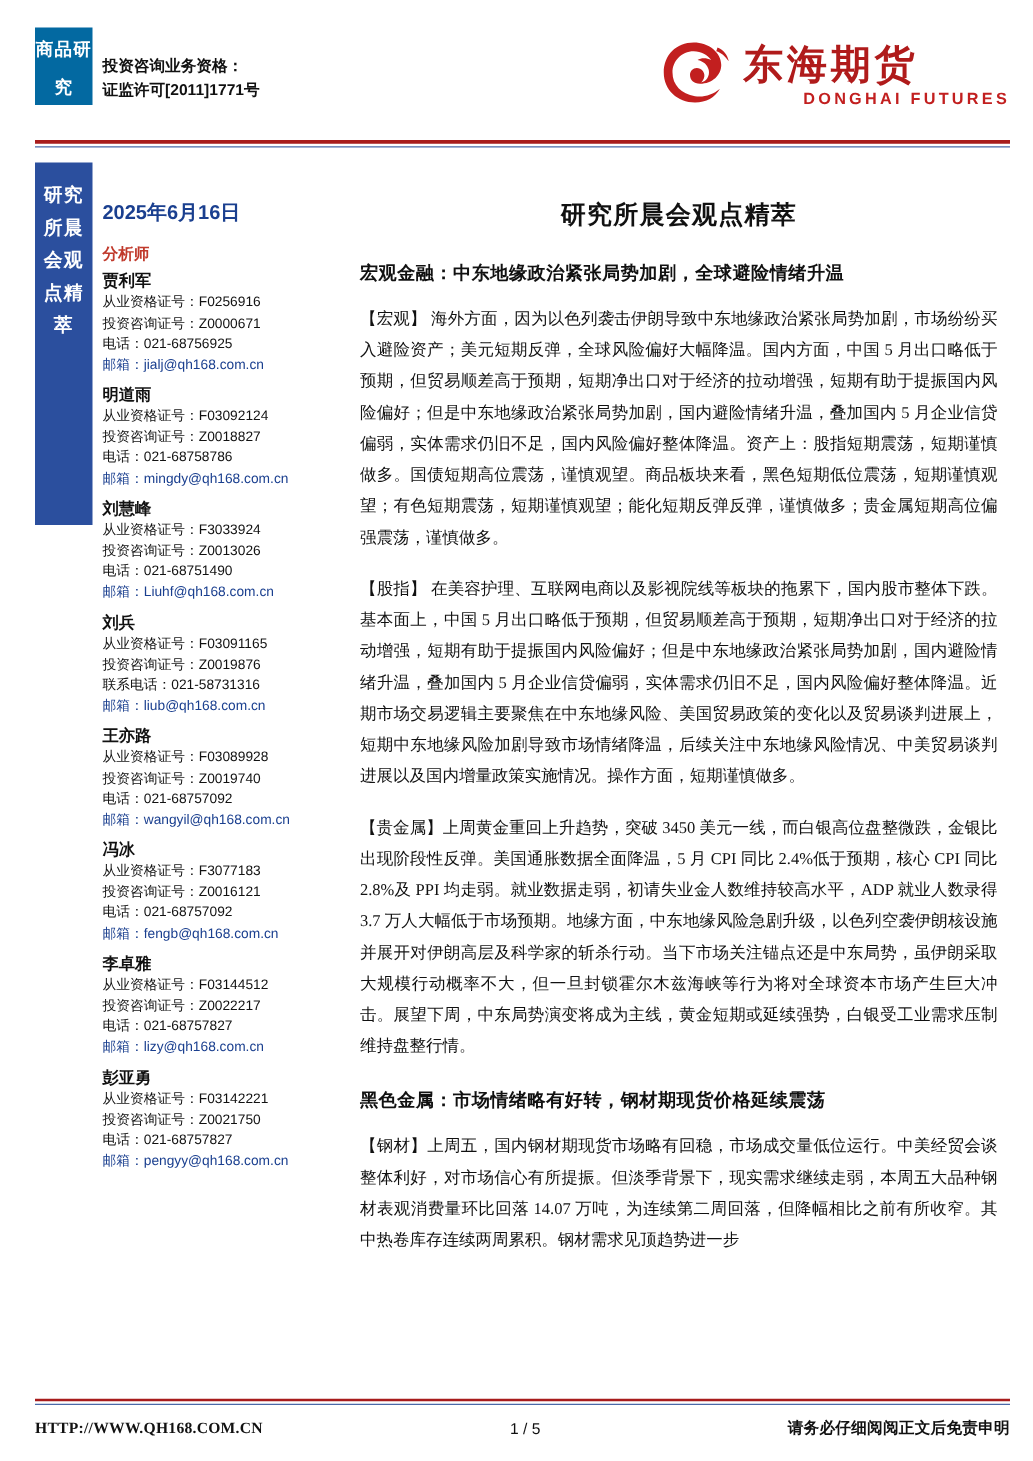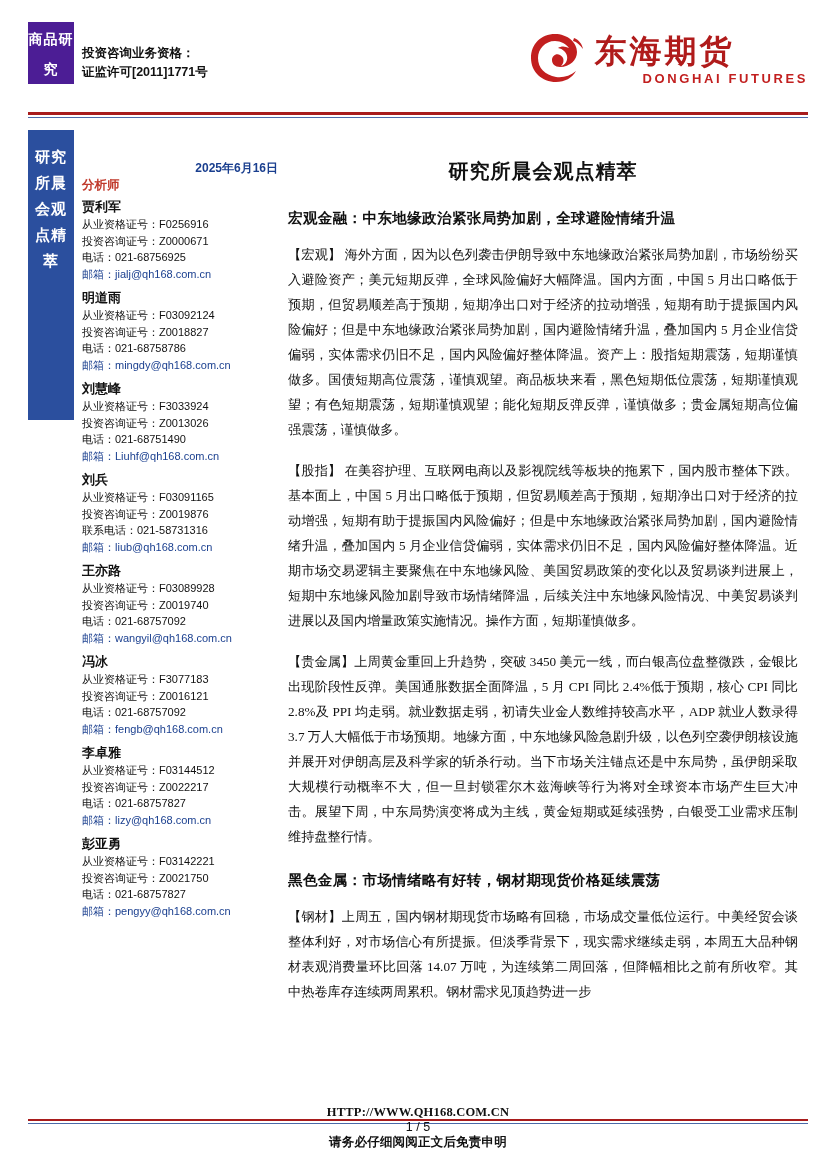--- a/index.html
+++ b/index.html
@@ -27,21 +27,21 @@
     top: 0;
     width: 826px;
     height: 118px;
   }
   .corner-tab {
     position: absolute;
     left: 28px;
     top: 22px;
     width: 46px;
     height: 62px;
-    background: #4c1d95;
+    background: #0369a1;
     color: #ffffff;
     font-family: "Liberation Sans", sans-serif;
     font-size: 14px;
     font-weight: bold;
     line-height: 30px;
     text-align: center;
     letter-spacing: 1px;
     padding-top: 2px;
     box-sizing: border-box;
   }
@@ -123,24 +123,24 @@
 
   
   .left-col {
     position: absolute;
     left: 82px;
     top: 160px;
     width: 196px;
   }
   .doc-date {
     font-family: "Liberation Sans", sans-serif;
-    font-size: 12px;
+    font-size: 16px;
     font-weight: bold;
     color: #1a3f8f;
-    text-align: right;
+    margin-bottom: 14px;
   }
   .analyst-label {
     font-family: "Liberation Sans", sans-serif;
     font-size: 12.5px;
     font-weight: bold;
     color: #c0392b;
     margin-bottom: 4px;
   }
   .analyst {
     margin-bottom: 7px;
@@ -223,21 +223,20 @@
     left: 28px;
     right: 18px;
     bottom: 18px;
     display: flex;
     justify-content: space-between;
     align-items: center;
     font-family: "Liberation Serif", serif;
     font-size: 12.5px;
     font-weight: bold;
     color: #111;
-    flex-direction: column;
   }
   .footer-left { letter-spacing: 0.2px; }
   .footer-center { font-family: "Liberation Sans", sans-serif; font-weight: normal; }
   .footer-right { letter-spacing: 0.2px; }
 </style>
 </head>
 <body>
 
 <div class="page">
 

